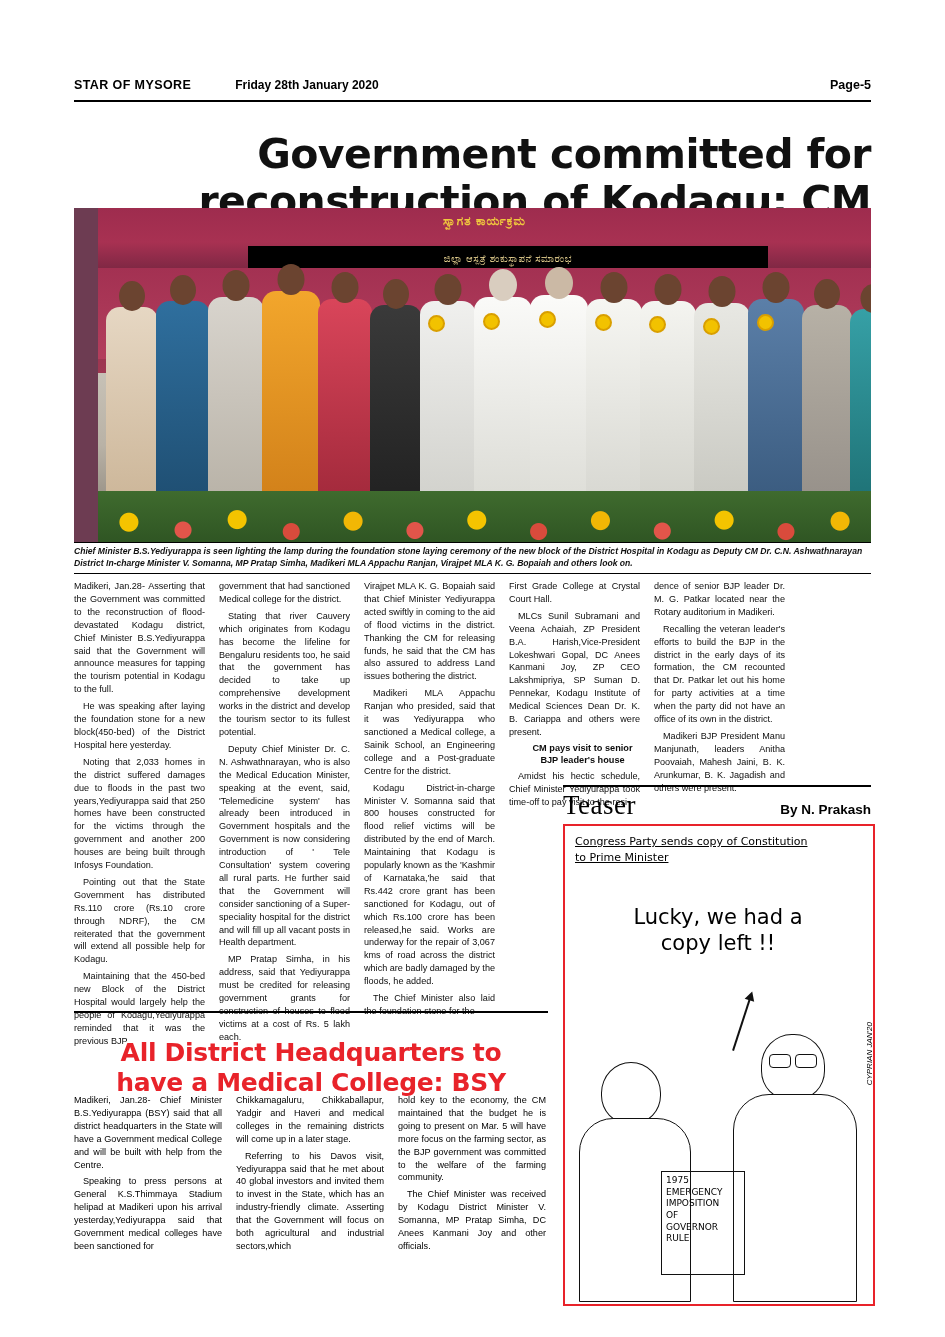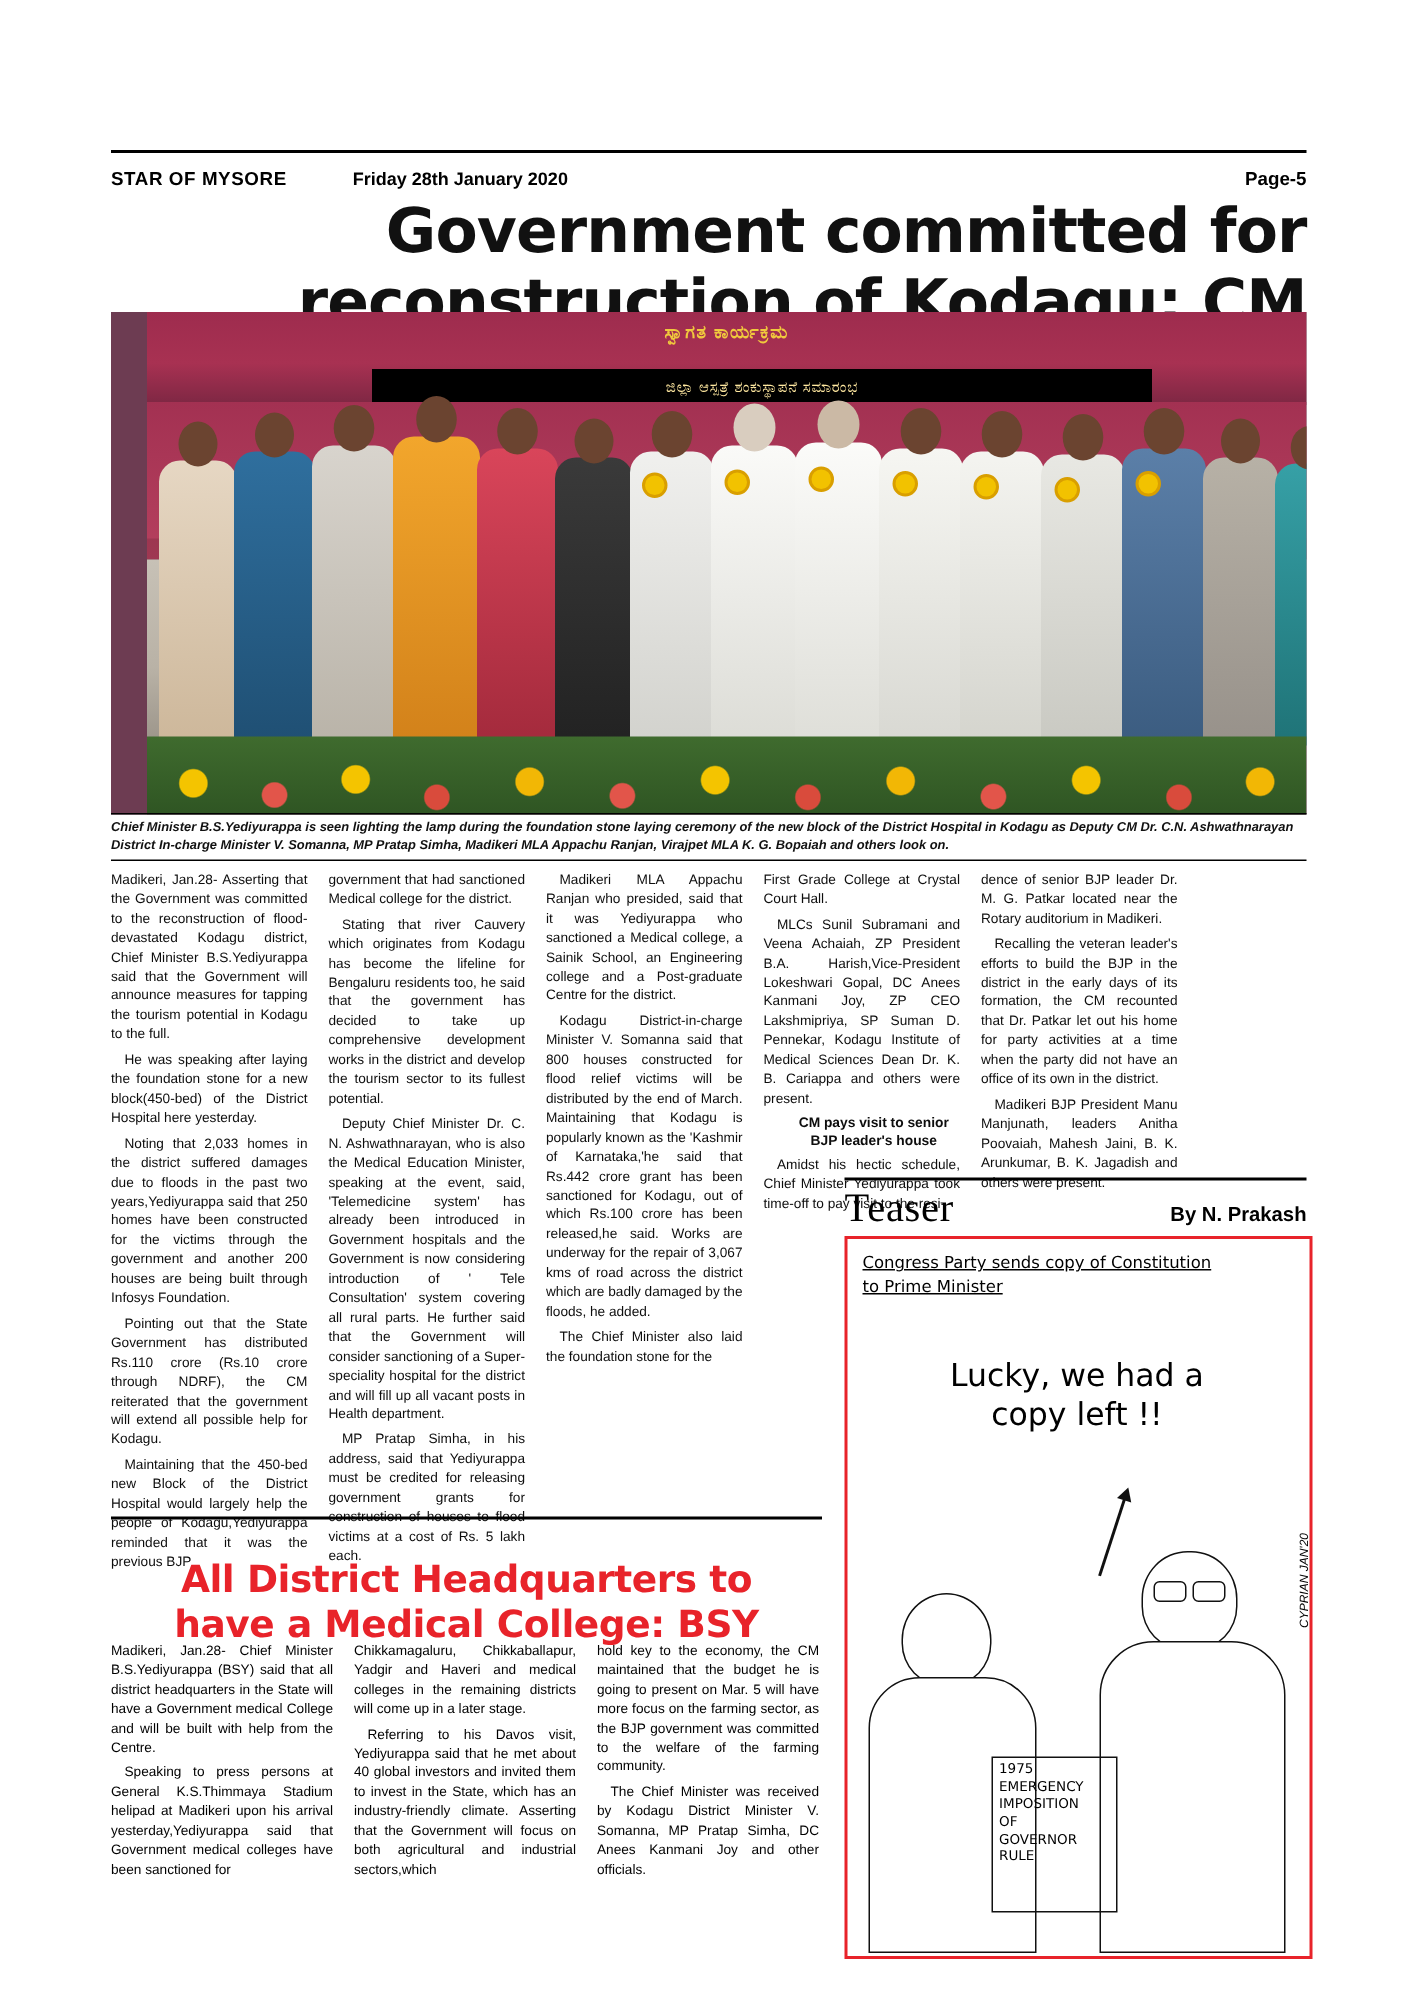--- a/index.html
+++ b/index.html
@@ -23,21 +23,20 @@
     background: #fff;
   }
   
   .masthead {
     position: absolute;
     left: 74px;
     top: 78px;
     width: 797px;
     display: flex;
     align-items: baseline;
-    margin-top: 34px;
   }
   .mh-paper {
     font-size: 12.5px;
     font-weight: bold;
     letter-spacing: 0.4px;
   }
   .mh-date {
     font-size: 12px;
     font-weight: bold;
     margin-left: 44px;
@@ -432,20 +431,21 @@
     </div>
 
     <div class="col">
       <p class="noind">government that had sanctioned Medical college for the district.</p>
       <p>Stating that river Cauvery which originates from Kodagu has become the lifeline for Bengaluru residents too, he said that the government has decided to take up comprehensive development works in the district and develop the tourism sector to its fullest potential.</p>
       <p>Deputy Chief Minister Dr. C. N. Ashwathnarayan, who is also the Medical Education Minister, speaking at the event, said, 'Telemedicine system' has already been introduced in Government hospitals and the Government is now considering introduction of ' Tele Consultation' system covering all rural parts. He further said that the Government will consider sanctioning of a Super-speciality hospital for the district and will fill up all vacant posts in Health department.</p>
       <p>MP Pratap Simha, in his address, said that Yediyurappa must be credited for releasing government grants for construction of houses to flood victims at a cost of Rs. 5 lakh each.</p>
     </div>
 
     <div class="col">
+      <p class="noind">Virajpet MLA K. G. Bopaiah said that Chief Minister Yediyurappa acted swiftly in coming to the aid of flood victims in the district. Thanking the CM for releasing funds, he said that the CM has also assured to address Land issues bothering the district.</p>
       <p>Madikeri MLA Appachu Ranjan who presided, said that it was Yediyurappa who sanctioned a Medical college, a Sainik School, an Engineering college and a Post-graduate Centre for the district.</p>
       <p>Kodagu District-in-charge Minister V. Somanna said that 800 houses constructed for flood relief victims will be distributed by the end of March. Maintaining that Kodagu is popularly known as the 'Kashmir of Karnataka,'he said that Rs.442 crore grant has been sanctioned for Kodagu, out of which Rs.100 crore has been released,he said. Works are underway for the repair of 3,067 kms of road across the district which are badly damaged by the floods, he added.</p>
       <p>The Chief Minister also laid the foundation stone for the</p>
     </div>
 
     <div class="col">
       <p class="noind">First Grade College at Crystal Court Hall.</p>
       <p>MLCs Sunil Subramani and Veena Achaiah, ZP President B.A. Harish,Vice-President Lokeshwari Gopal, DC Anees Kanmani Joy, ZP CEO Lakshmipriya, SP Suman D. Pennekar, Kodagu Institute of Medical Sciences Dean Dr. K. B. Cariappa and others were present.</p>
       <div class="subhead">CM pays visit to senior BJP leader's house</div>
       <p>Amidst his hectic schedule, Chief Minister Yediyurappa took time-off to pay visit to the resi-</p>

